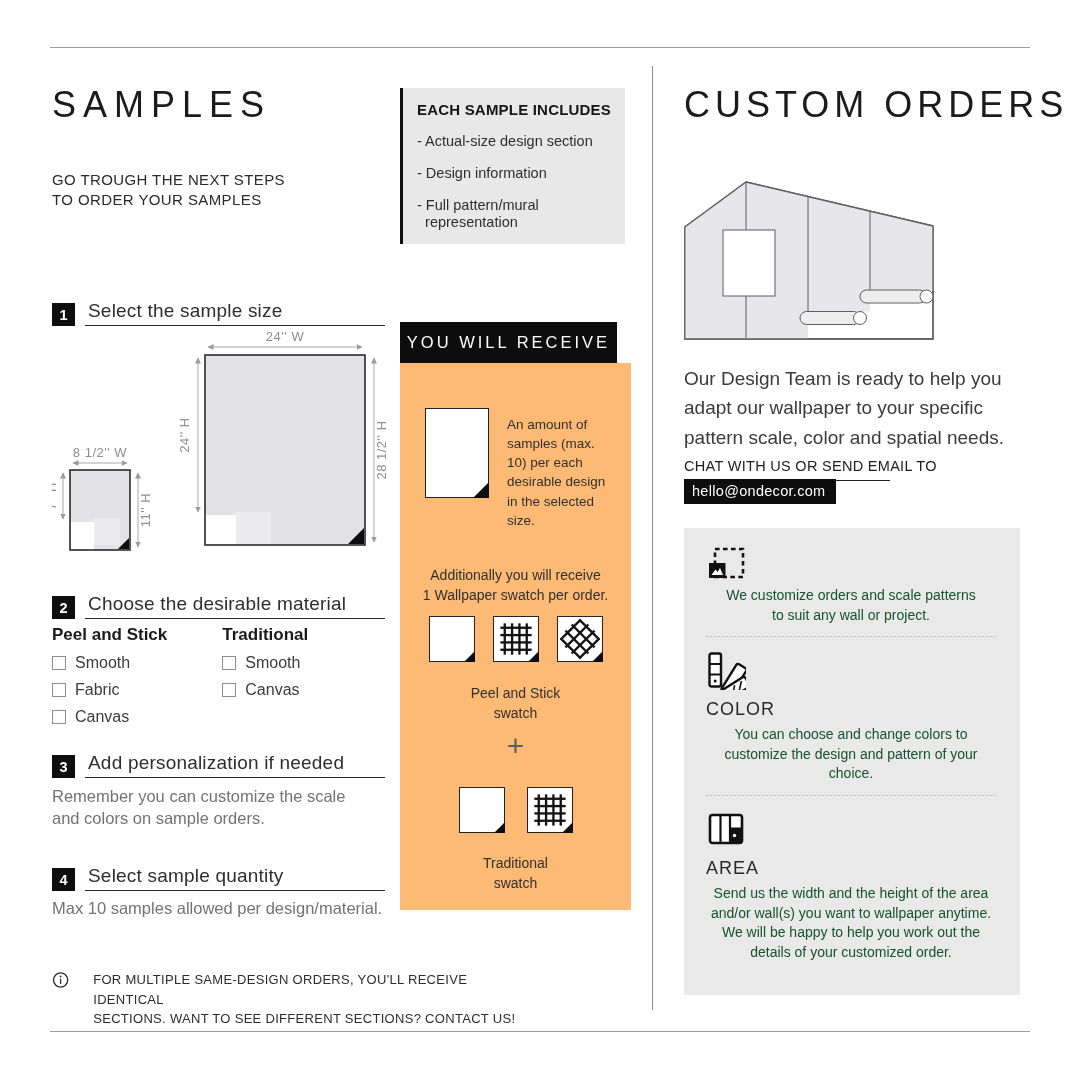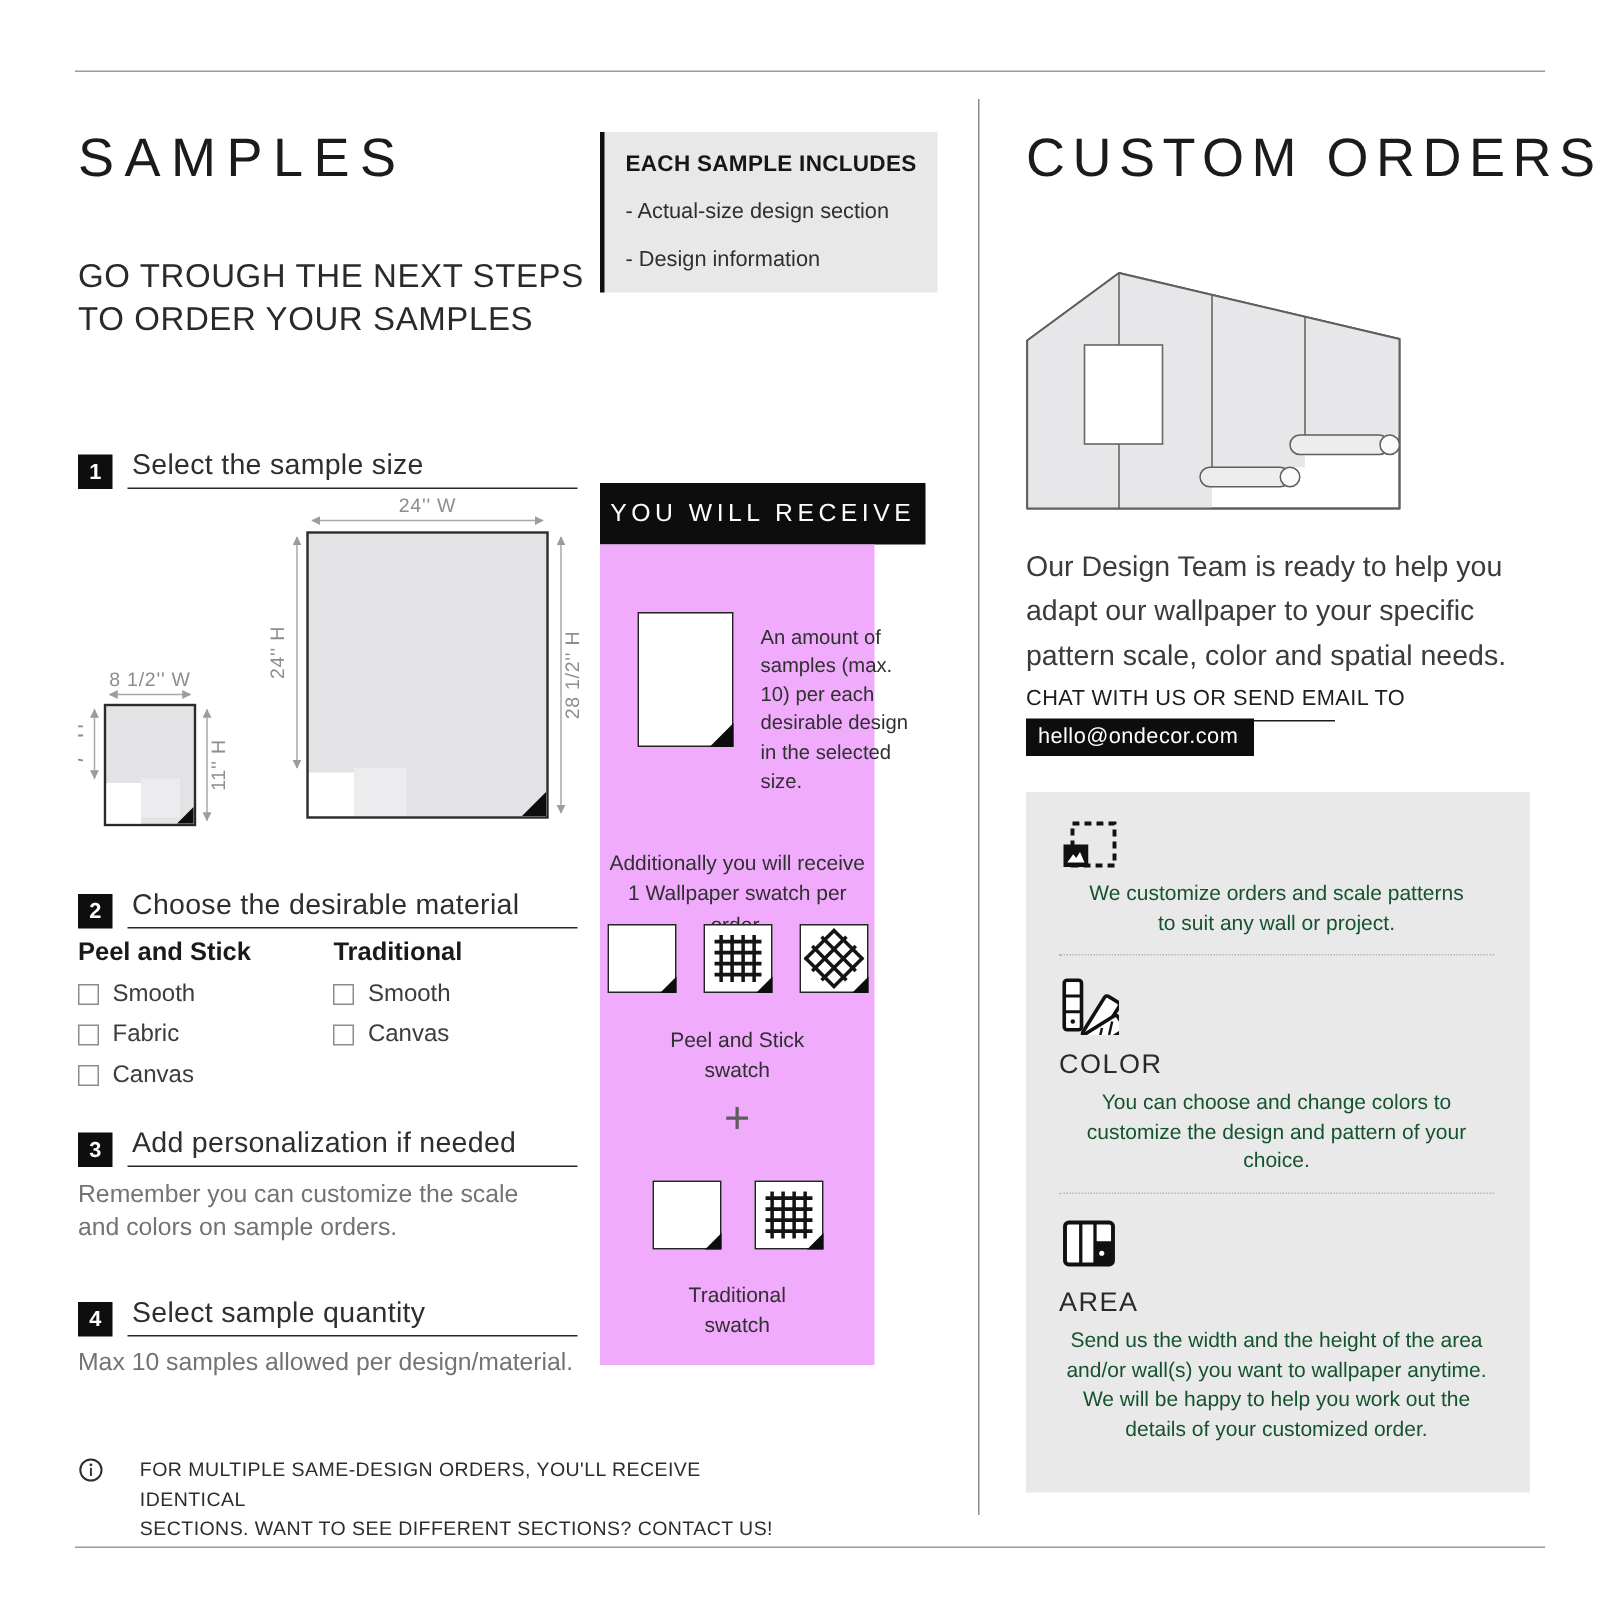--- a/index.html
+++ b/index.html
@@ -5,41 +5,41 @@
   html,body{margin:0;padding:0;background:#ffffff;}
   #canvas{
     position:relative;width:1080px;height:1080px;background:#ffffff;overflow:hidden;
     font-family:"Liberation Sans",sans-serif;color:#2e2e2e;margin:0 auto;
   }
   .hline{position:absolute;left:50px;width:980px;border-top:1.5px solid #9a9a9a;}
   .vline{position:absolute;left:652px;top:66px;height:944px;border-left:1.2px solid #8c8c8c;}
 
   
   .big-title{position:absolute;font-size:36px;font-weight:500;letter-spacing:7px;color:#1b1b1b;white-space:nowrap;}
-  .subtitle{position:absolute;font-size:22px;letter-spacing:.4px;line-height:1.3;color:#2a2a2a;white-space:pre-line;}
+  .subtitle{position:absolute;font-size:15px;letter-spacing:.4px;line-height:1.3;color:#2a2a2a;white-space:pre-line;}
   .step{position:absolute;width:333px;display:flex;align-items:flex-end;gap:10px;}
   .step-num{width:23px;height:23px;background:#0e0e0e;color:#ffffff;font-size:14.5px;font-weight:bold;
     display:flex;align-items:center;justify-content:center;flex:none;}
   .step-label{flex:1;border-bottom:1.6px solid #262626;font-size:19px;color:#2e2e2e;padding:0 0 3px 3px;letter-spacing:.2px;white-space:nowrap;}
   .dim{font-size:13px;fill:#8e8e8e;letter-spacing:.5px;}
   .mat-title{font-size:17px;font-weight:bold;color:#1a1a1a;margin-bottom:9px;}
   .mat-opt{display:flex;align-items:center;margin-top:9px;font-size:16px;color:#3c3c3c;}
   .cb{width:12px;height:12px;border:1.5px solid #8d8d8d;display:inline-block;margin-right:9px;flex:none;background:#fff;}
   .note{position:absolute;font-size:16.5px;color:#737373;line-height:1.35;white-space:pre-line;}
   .footnote{position:absolute;display:flex;gap:24px;align-items:flex-start;}
   .footnote-text{font-size:13px;letter-spacing:.3px;line-height:1.5;color:#2d2d2d;white-space:pre-line;}
 
   
   .includes-box{position:absolute;left:400px;top:88px;width:200px;background:#e8e8e8;
     border-left:3.5px solid #101010;padding:13px 8px 13px 14px;}
   .includes-title{font-size:15px;font-weight:600;color:#161616;letter-spacing:.2px;margin-bottom:6px;}
   .includes-item{font-size:14.5px;color:#2f2f2f;line-height:1.18;white-space:pre-wrap;margin-top:15px;}
   .receive-header{position:absolute;left:400px;top:322px;width:217px;height:41px;background:#0d0d0d;color:#fdfdfd;
     font-size:16.5px;letter-spacing:3px;display:flex;align-items:center;justify-content:center;white-space:nowrap;}
-  .receive-panel{position:absolute;left:400px;top:363px;width:183px;height:547px;background:#f0abfc;}
+  .receive-panel{position:absolute;left:400px;top:363px;width:231px;height:547px;background:#fdba74;}
   .page-icon{position:absolute;left:25px;top:45px;width:62px;height:88px;background:#ffffff;border:1.6px solid #222222;}
   .fold{position:absolute;right:-1px;bottom:-1px;width:0;height:0;border-left:16px solid transparent;border-bottom:16px solid #0d0d0d;}
   .fold-sm{position:absolute;right:-1px;bottom:-1px;width:0;height:0;border-left:11px solid transparent;border-bottom:11px solid #0d0d0d;}
   .samples-note{position:absolute;left:107px;top:52px;width:100px;font-size:13.5px;line-height:1.42;color:#303030;}
   .center-text{position:absolute;left:0;width:100%;text-align:center;font-size:14px;color:#303030;line-height:1.45;white-space:pre-line;}
   .swatch-row{position:absolute;left:0;width:100%;display:flex;justify-content:center;gap:18px;}
   .swatch{width:44px;height:44px;background:#ffffff;border:1.6px solid #232323;position:relative;}
   .plus{position:absolute;left:0;width:100%;text-align:center;font-size:30px;font-weight:300;color:#5d5d5d;line-height:1;}
 
   
@@ -157,20 +157,22 @@
       <rect x="8.35" y="7.5" width="1.3" height="5.7" fill="#2d2d2d"></rect>
     </svg>
     <div class="footnote-text">FOR MULTIPLE SAME-DESIGN ORDERS, YOU'LL RECEIVE IDENTICAL
 SECTIONS. WANT TO SEE DIFFERENT SECTIONS? CONTACT US!</div>
   </div>
 
   <div class="includes-box">
     <div class="includes-title">EACH SAMPLE INCLUDES</div>
     <div class="includes-item">- Actual-size design section</div>
     <div class="includes-item">- Design information</div>
+    <div class="includes-item">- Full pattern/mural
+  representation</div>
   </div>
 
   <div class="receive-header">YOU WILL RECEIVE</div>
 
   <div class="receive-panel">
     <div class="page-icon">
       <div class="fold"></div>
     </div>
     <div class="samples-note">An amount of samples (max. 10) per each desirable design in the selected size.</div>
 

